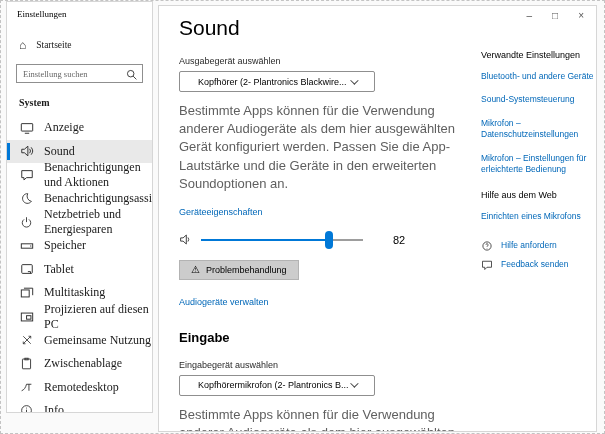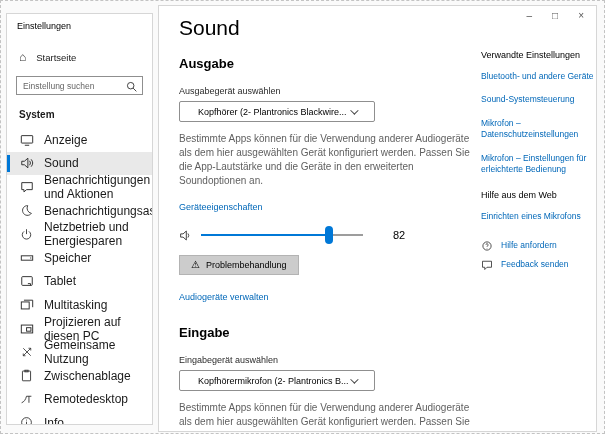--- a/index.html
+++ b/index.html
@@ -10,21 +10,21 @@
     position:relative;
     color:#1a1a1a;
     overflow:hidden;
   }
   .canvas {
     position:absolute; inset:0;
     border:1px dashed #c3c3c3;
     background:#fafafa;
   }
   .panel { background:#fff; border:1px solid #d6d6d6; position:absolute; overflow:hidden; }
-  .sidebar { left:5px; top:12px; width:147px; height:412px; }
+  .sidebar { left:5px; top:0; width:147px; height:412px;font-family:Liberation Serif, serif; }
   .mainpanel { left:157px; top:4px; width:439px; height:427px; }
 
   
   .win-title { font-size:9px; color:#000; padding:7px 0 0 10px; }
   .home-row { display:flex; align-items:center; gap:10px; padding:0 0 0 12px; margin-top:16px; height:20px; font-size:9.5px; cursor:default; }
   .home-glyph { font-size:12px; line-height:1; color:#333; }
   .searchbox {
     margin:9px 9px 0 9px; height:19px; border:1px solid #8f8f8f; background:#fff;
     display:flex; align-items:center; position:relative;
   }
@@ -54,21 +54,21 @@
   .col-left { position:absolute; left:20px; top:10px; width:292px; }
   .page-title { font-size:21px; font-weight:400; color:#000; margin-bottom:16px; }
   .sec-title { font-size:13px; font-weight:600; color:#000; margin-bottom:15px; }
   .fld-label { font-size:9px; color:#2b2b2b; margin-bottom:5px; }
   .select {
     width:196px; height:21px; border:1px solid #8f8f8f; border-radius:2px;
     display:flex; align-items:center; justify-content:space-between;
     padding:0 18px; font-size:9px; color:#000; margin-bottom:10px; background:#fff;
   }
   .chev { width:6px; height:6px; border-right:1px solid #444; border-bottom:1px solid #444; transform:rotate(45deg) translateY(-2px); }
-  .desc { font-size:10px; color:#5f5f5f; line-height:1.4; margin-bottom:8px; }
+  .desc { font-size:13px; color:#5f5f5f; line-height:1.4; margin-bottom:8px; }
   a.lnk { color:#0067b8; font-size:9px; text-decoration:none; display:inline-block; cursor:pointer; }
   .mb14 { margin-bottom:13px; }
   .mb18 { margin-bottom:17px; }
   .slider-row { display:flex; align-items:center; height:20px; margin-bottom:9px; position:relative; }
   .slider-track { position:relative; width:162px; height:2px; background:#9d9d9d; margin-left:9px; }
   .slider-fill { position:absolute; left:0; top:0; height:2px; background:#0078d7; }
   .slider-thumb { position:absolute; top:-8px; width:8px; height:18px; border-radius:4px; background:#0078d7; transform:translateX(-4px); cursor:pointer; }
   .slider-val { font-size:11px; color:#000; margin-left:30px; }
   .btn {
     display:inline-flex; align-items:center; gap:6px; background:#cccccc; border:1px solid #b3b3b3;
@@ -230,21 +230,20 @@
   <div class="panel mainpanel">
     <div class="win-controls">
       <span>–</span>
       <span>□</span>
       <span>×</span>
     </div>
 
     <div class="col-left">
       <div class="page-title">Sound</div>
 
-      <div class="sec-title">Ausgabe</div>
 
       <div class="fld-label">Ausgabegerät auswählen</div>
       <div class="select">
         <span>Kopfhörer (2- Plantronics Blackwire...</span>
         <span class="chev"></span>
       </div>
 
       <p class="desc">Bestimmte Apps können für die Verwendung anderer Audiogeräte als dem hier ausgewählten Gerät konfiguriert werden. Passen Sie die App-Lautstärke und die Geräte in den erweiterten Soundoptionen an.</p>
       <a class="lnk mb14">Geräteeigenschaften</a>
 

